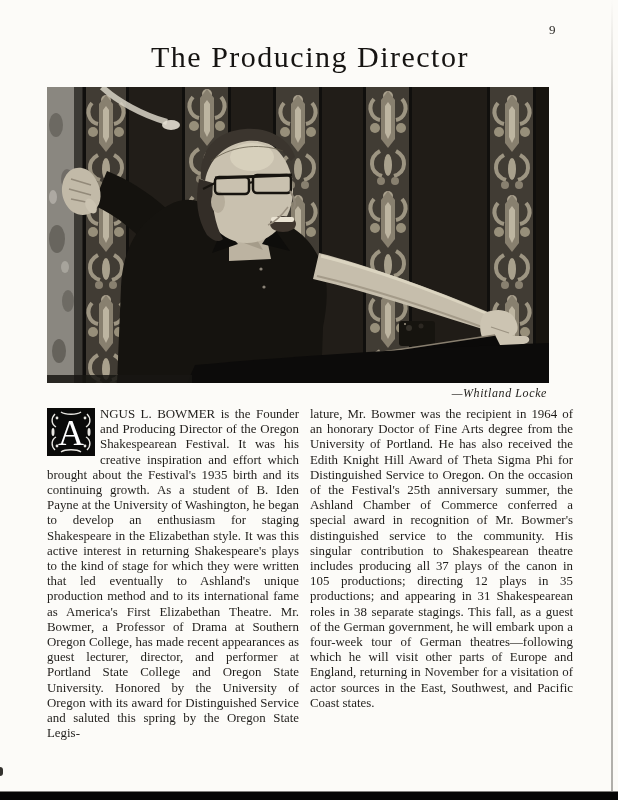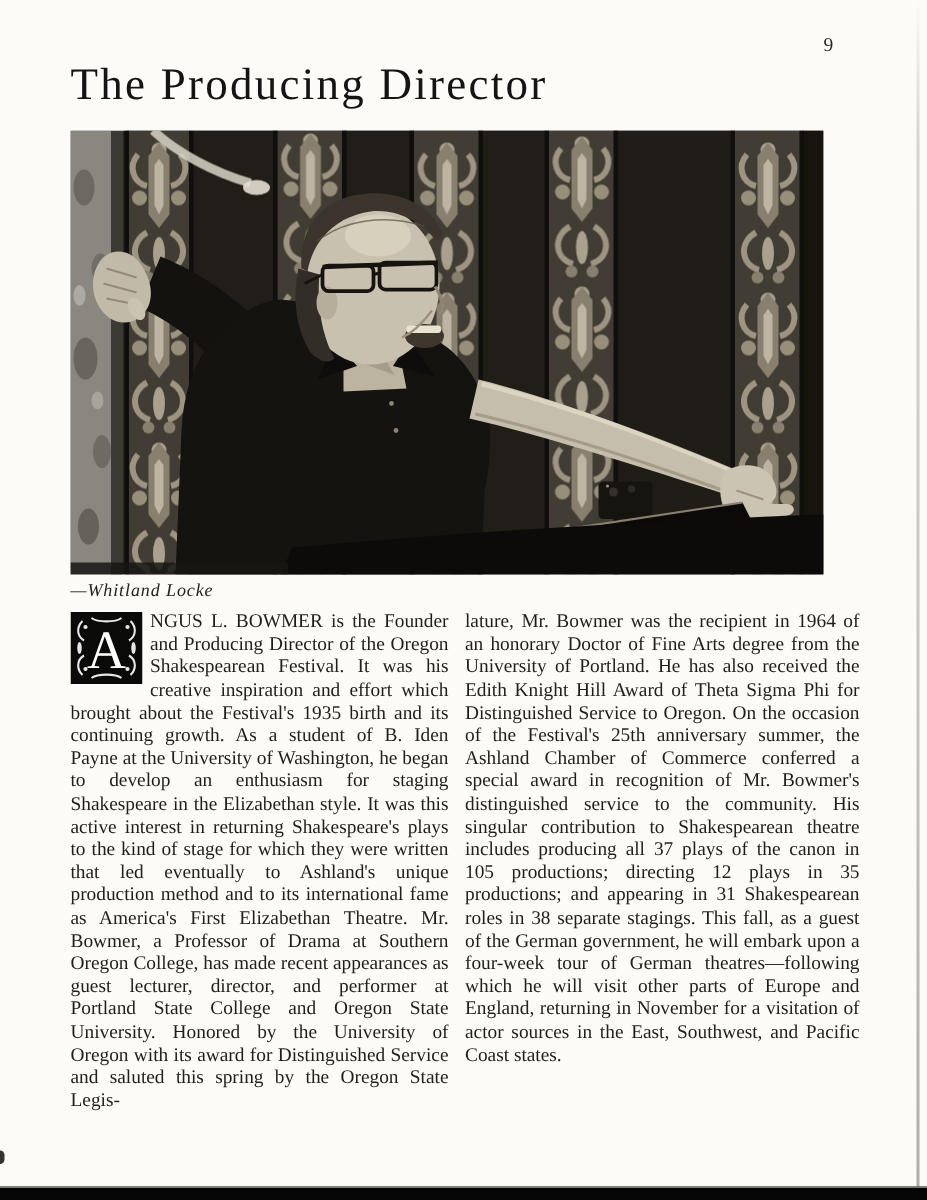--- a/index.html
+++ b/index.html
@@ -11,32 +11,32 @@
     overflow:hidden;
     font-family:"Liberation Serif","DejaVu Serif",serif;
     color:#1e1c1a;
   }
   .page-number{
     position:absolute;top:22px;left:549px;
     font-size:13px;color:#2a2825;
   }
   .page-title{
     position:absolute;top:40px;left:47px;width:526px;
-    text-align:left;
+    text-align:center;
     font-size:30px;letter-spacing:1.5px;
     color:#161412;
     font-weight:normal;margin:0;
   }
   .photo-wrap{
     position:absolute;top:87px;left:47px;width:502px;height:296px;
   }
   .photo-wrap svg{display:block;width:502px;height:296px;}
   .photo-caption{
     position:absolute;top:386px;left:47px;width:500px;
-    text-align:left;
+    text-align:right;
     font-style:italic;
     font-size:12px;letter-spacing:0.6px;
     color:#24221f;
   }
   .column{
     position:absolute;top:407px;
     font-size:12.9px;line-height:15.2px;
     text-align:justify;
     color:#201e1b;
   }

